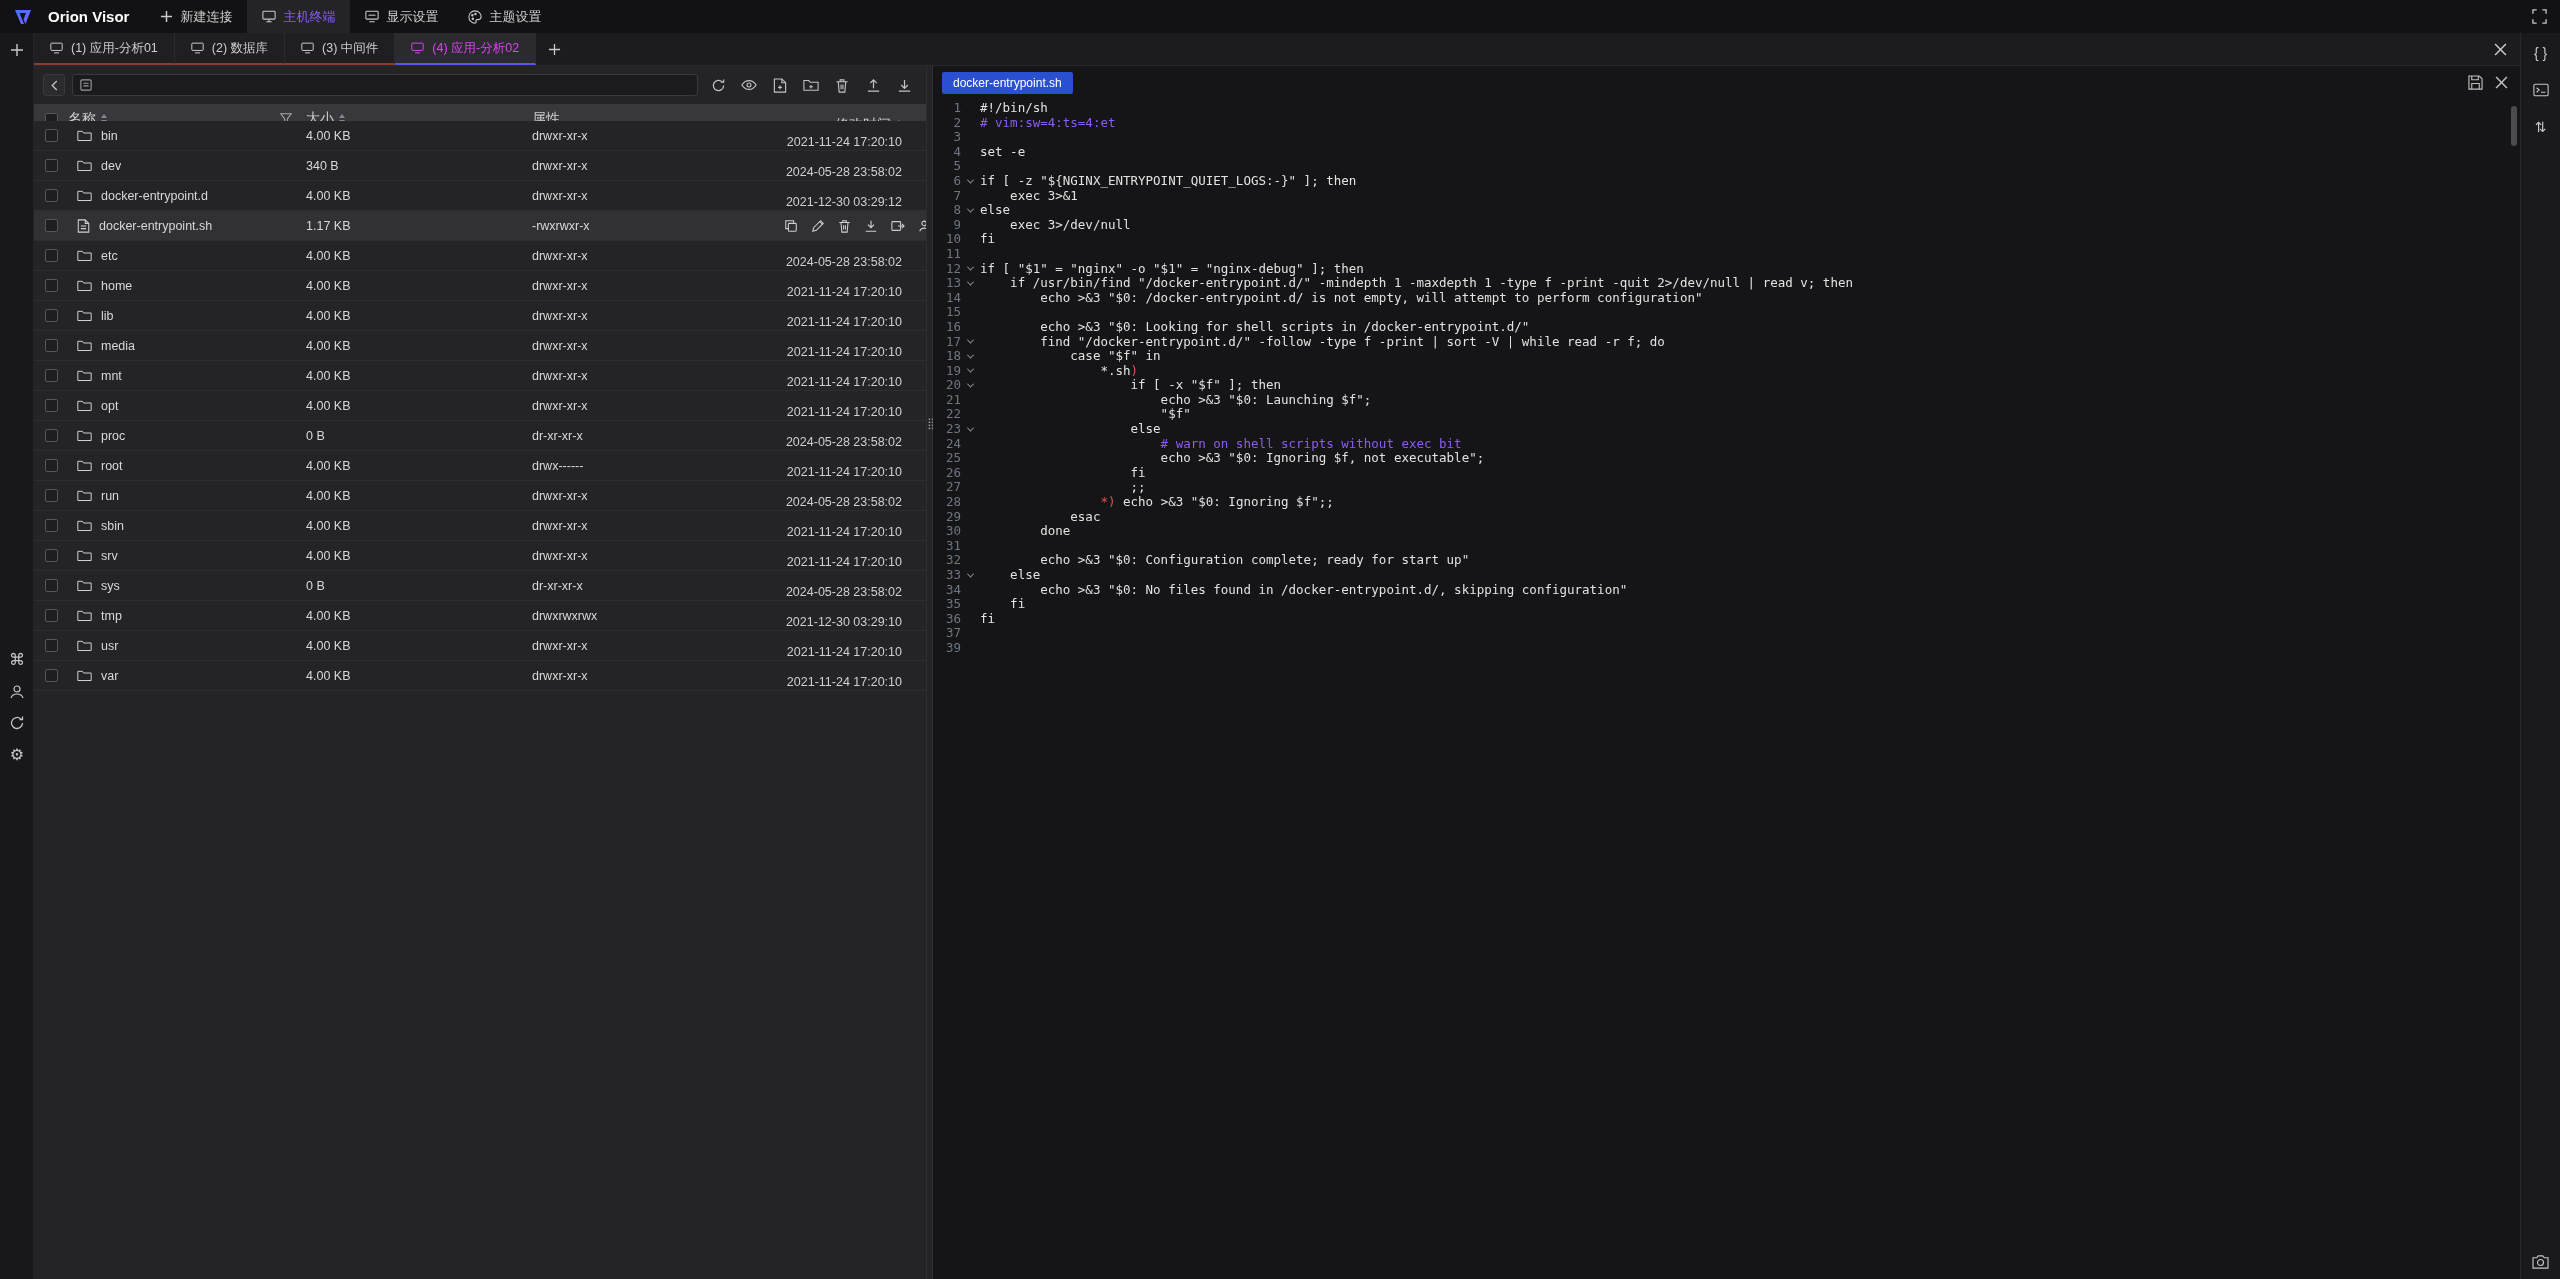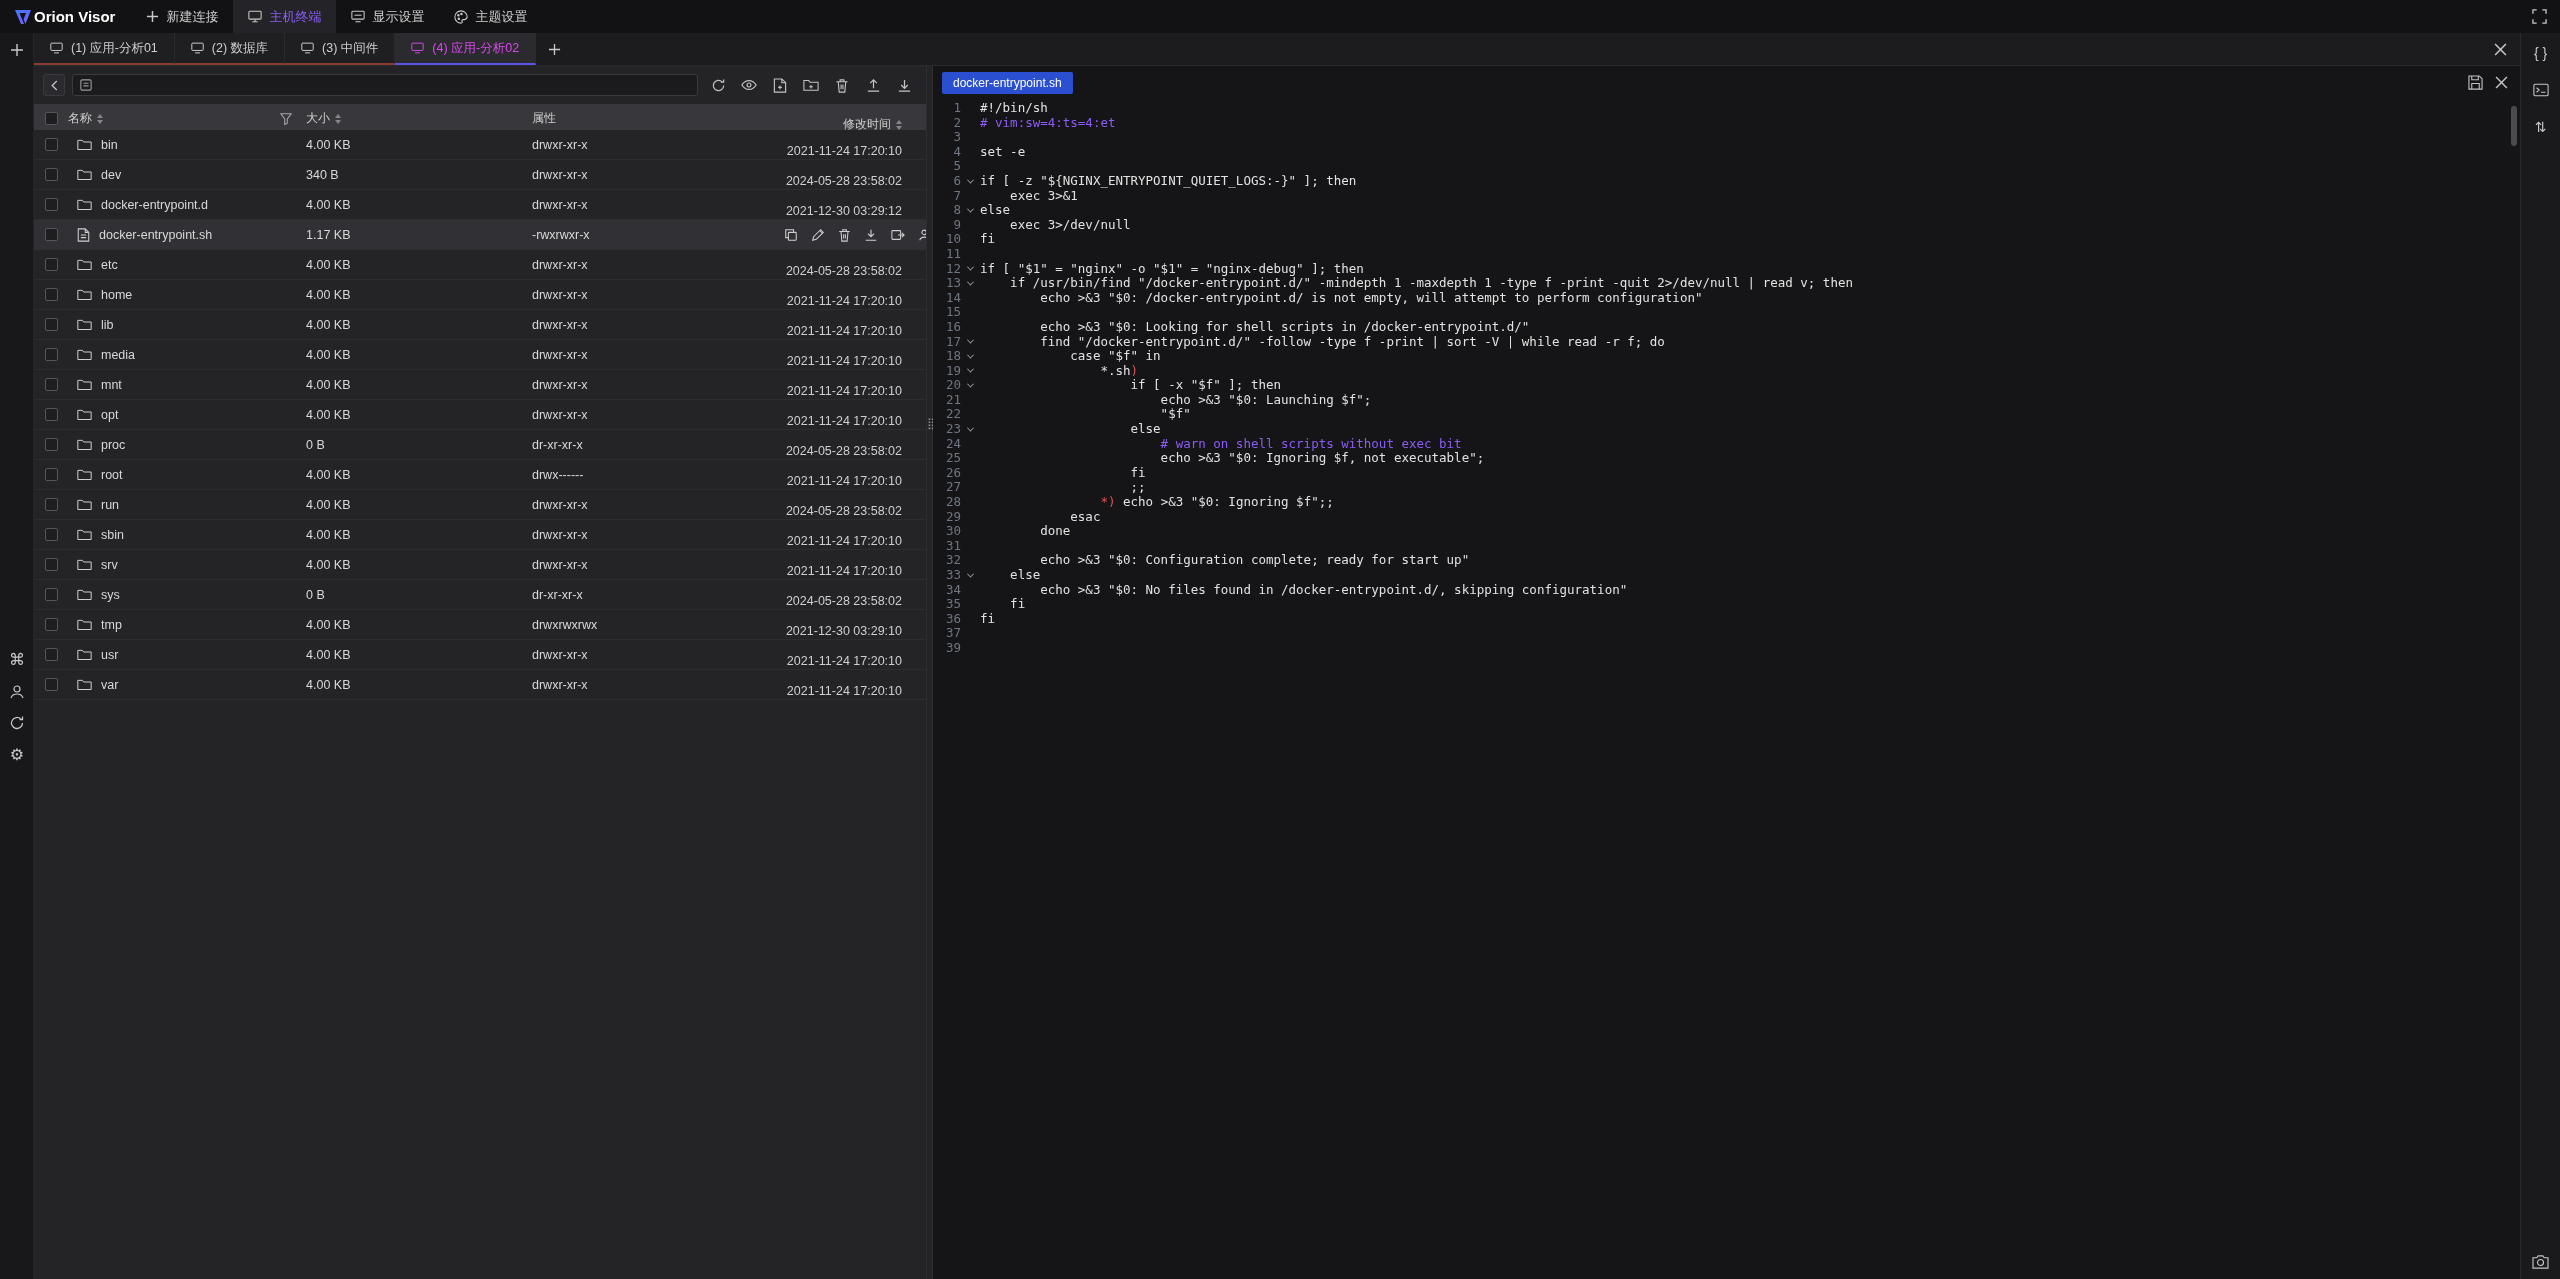--- a/index.html
+++ b/index.html
@@ -2,21 +2,21 @@
 <html><head>
 <meta charset="utf-8">
 <style>
   * { box-sizing: border-box; }
   html,body { width:2560px; height:1279px; margin:0; padding:0; overflow:hidden; }
   body { background:#1a1a1c; color:#d6d6d6; font-family:"Liberation Sans",sans-serif; font-size:13px; }
   svg { display:block; }
 
   
   .topbar { height:33px; background:#121214; display:flex; align-items:stretch; }
-  .brand { display:flex; align-items:center; gap:2px; padding:0 16px 0 14px; color:#fff; font-weight:bold; font-size:15px; }
+  .brand { display:flex; align-items:center; gap:16px; padding:0 16px 0 14px; color:#fff; font-weight:bold; font-size:15px; }
   .nav-item { display:flex; align-items:center; gap:7px; padding:8px 15px; color:#cfcfcf; font-size:13px; cursor:pointer; }
   .nav-item.active { background:#242428; color:#8b5cf6; }
   .nav-icon { display:flex; align-items:center; color:#c9c9c9; }
   .tb-spacer { flex:1; }
   .tb-icon { width:42px; display:flex; align-items:center; justify-content:center; color:#c6c6c6; cursor:pointer; }
 
   
   .app-row { display:flex; height:1246px; }
   .left-rail { width:34px; background:#18181a; border-right:1px solid #252529; position:relative; flex:none; }
   .rail-btn { width:34px; height:33px; display:flex; align-items:center; justify-content:center; color:#c9c9c9; cursor:pointer; }
@@ -40,21 +40,21 @@
   .file-panel { width:892px; flex:none; background:#242427; display:flex; flex-direction:column; min-height:0; }
   .ftoolbar { height:38px; flex:none; display:flex; align-items:center; gap:7px; padding:0 9px; }
   .back-btn { width:22px; height:22px; flex:none; border:1px solid #3a3a3e; background:#2b2b2f; border-radius:3px;
               display:flex; align-items:center; justify-content:center; color:#bdbdbd; cursor:pointer; }
   .path-input { flex:1; height:22px; background:#1b1b1e; border:1px solid #3a3a3e; border-radius:3px;
                 display:flex; align-items:center; gap:6px; padding:0 7px; color:#9a9a9a; }
   .tool-icons { display:flex; gap:11px; padding:0 3px; }
   .tool-btn { width:20px; height:20px; display:flex; align-items:center; justify-content:center; color:#c3c3c3; cursor:pointer; }
 
   .gridcols { display:grid; grid-template-columns:34px 238px 226px 252px 1fr; align-items:center; }
-  .thead { height:26px; flex:none; background:#38383c; color:#cfcfcf; font-size:12px; }
+  .thead { height:17px; flex:none; background:#38383c; color:#cfcfcf; font-size:14px; }
   .th { display:flex; align-items:center; }
   .c-check { justify-content:center; display:flex; }
   .cb { width:13px; height:13px; border:1px solid #55555a; border-radius:2px; background:#1e1e21; cursor:pointer; }
   .sorts { display:inline-flex; flex-direction:column; gap:2px; margin-left:5px; }
   .sorts i { width:0; height:0; border-left:3.5px solid transparent; border-right:3.5px solid transparent; }
   .sorts .up { border-bottom:4px solid #85858c; }
   .sorts .dn { border-top:4px solid #85858c; }
   .th-funnel { margin-left:auto; margin-right:14px; color:#a8a8ad; cursor:pointer; }
   .th.c-time { justify-content:flex-end; padding-right:24px; }
 

